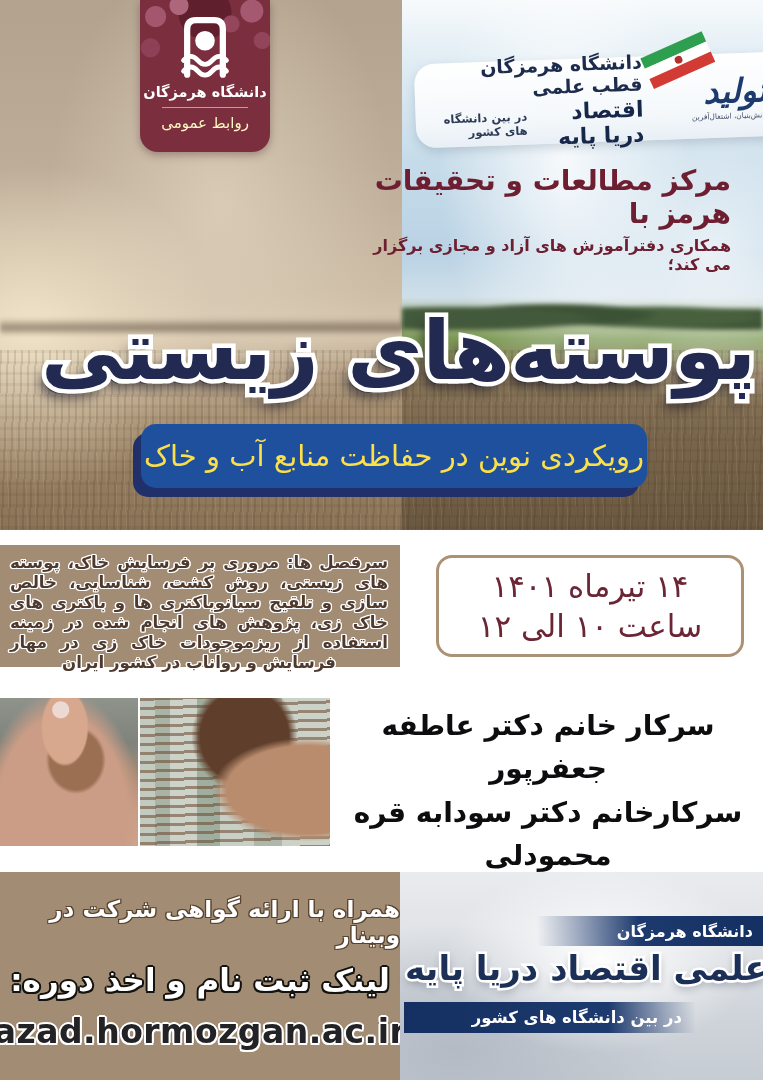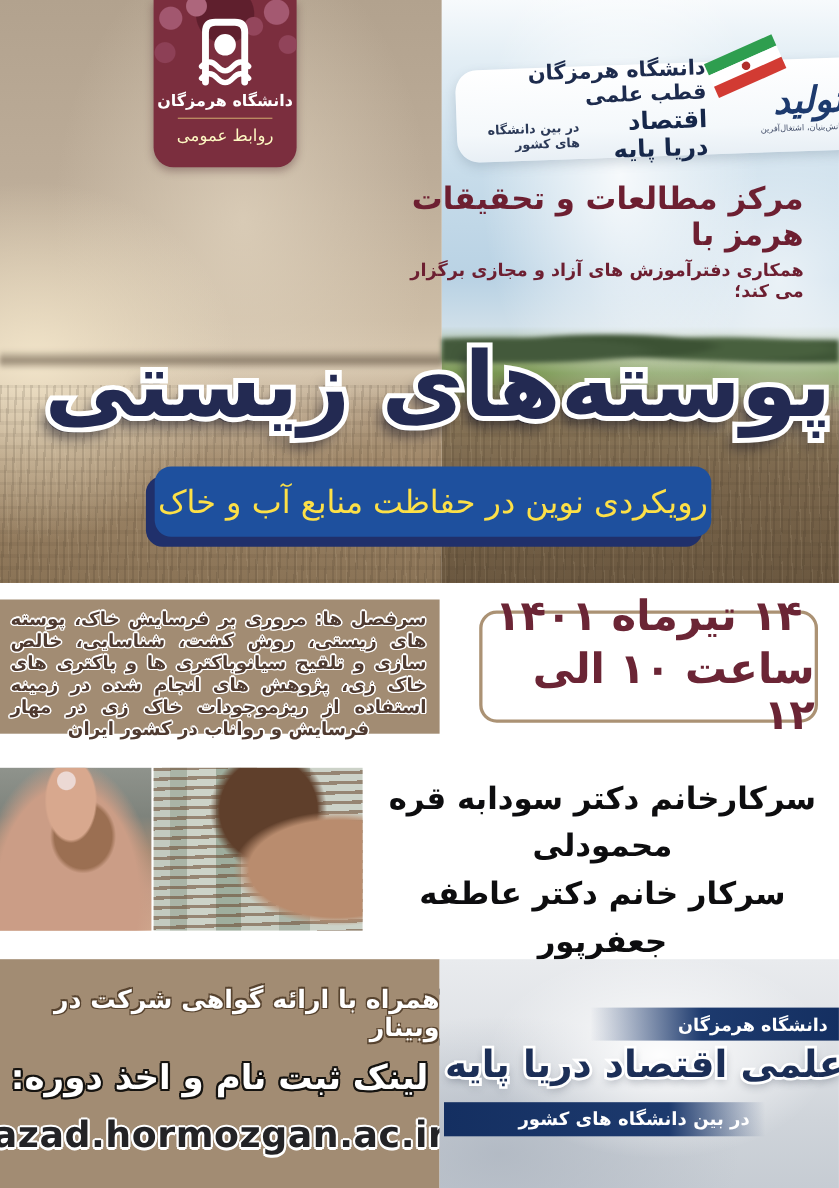--- a/index.html
+++ b/index.html
@@ -94,21 +94,21 @@
     padding:8px 12px 18px 10px; }
   .topics p{ font-size:16.6px; font-weight:bold; line-height:1.21; color:#4f3a30;
     text-align:justify; text-align-last:center;
     text-shadow: 1.4px 0 0 #fff, -1.4px 0 0 #fff, 0 1.4px 0 #fff, 0 -1.4px 0 #fff,
                  1px 1px 0 #fff, -1px 1px 0 #fff, 1px -1px 0 #fff, -1px -1px 0 #fff; }
 
   
   .datebox{ position:absolute; left:436px; top:555px; width:308px; height:102px;
     background:#ffffff; border:3px solid #ab9274; border-radius:16px;
     display:flex; flex-direction:column; align-items:center; justify-content:center; gap:6px; }
-  .datebox div{ color:#6b2535; font-size:38px; font-weight:bold; line-height:1.1;text-align:right; }
+  .datebox div{ color:#6b2535; font-size:31px; font-weight:normal; line-height:1.1;text-align:right; }
 
   
   .photo{ position:absolute; top:698px; height:148px; }
   .photo1{ left:0; width:138px;
     background:
       radial-gradient(circle at 44% 8%, #ecd9d4 0 8px, rgba(236,217,212,0) 9px),
       radial-gradient(ellipse at 47% 20%, #d8a88e 0 22px, rgba(216,168,142,0) 24px),
       radial-gradient(ellipse at 55% 42%, #9b6f52 0 26px, rgba(155,111,82,0) 30px),
       radial-gradient(ellipse at 45% 80%, #cb9d86 0 60%, rgba(203,157,134,0) 75%),
       linear-gradient(180deg,#8f938c 0%,#7e837c 30%,#a78b74 52%,#c59c86 75%,#cfa68d 100%);}
@@ -226,22 +226,22 @@
 
   <div class="datebox">
     <div>۱۴ تیرماه ۱۴۰۱</div>
     <div>ساعت ۱۰ الی ۱۲</div>
   </div>
 
   <div class="photo photo1"></div>
   <div class="photo photo2"></div>
 
   <div class="speakers">
+    <div class="speaker-name">سرکار خانم دکتر عاطفه جعفرپور</div>
     <div class="speaker-name">سرکارخانم دکتر سودابه قره محمودلی</div>
-    <div class="speaker-name">سرکار خانم دکتر عاطفه جعفرپور</div>
     <div class="speaker-note first">( برندگان جایزه سومین همایش بین المللی جوانان حفاظت آب و خاک</div>
     <div class="speaker-note">جهانی و رساله برتر شانزدهمین همایش ملی علوم و مهندسی آبخیزداری ایران )</div>
   </div>
 
   <div class="regblock">
     <div class="reg-line1">همراه با ارائه گواهی شرکت در وبینار</div>
     <div class="reg-line2">لینک ثبت نام و اخذ دوره:</div>
     <div class="reg-url">azad.hormozgan.ac.ir</div>
   </div>
 

